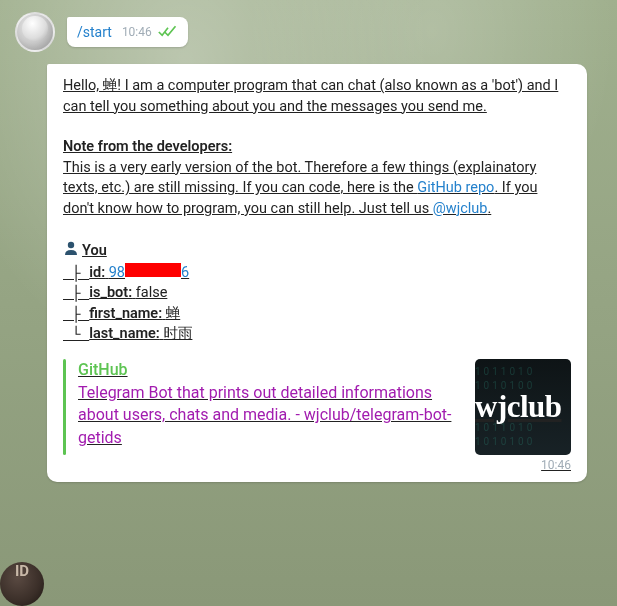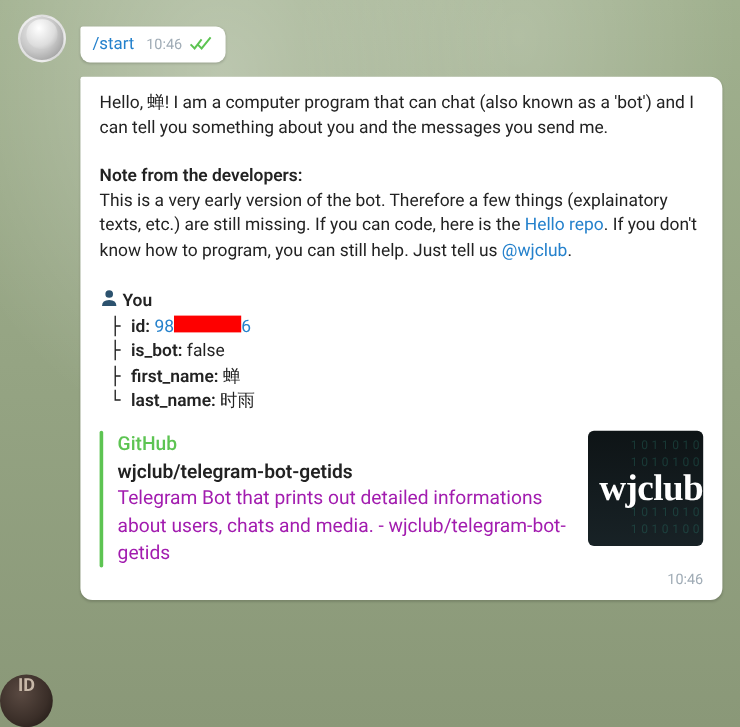--- a/index.html
+++ b/index.html
@@ -21,21 +21,21 @@
       background: radial-gradient(ellipse at 30% 10%, rgba(255,255,255,0.3), transparent 40%),
                   radial-gradient(ellipse at 70% 5%, rgba(255,255,255,0.2), transparent 30%),
                   linear-gradient(180deg, #a0b08e 0%, #8a9878 100%);
     }
     .msg-container {
       position: relative;
       padding: 12px 15px;
     }
     .outgoing-row {
       display: flex;
-      align-items: flex-end;
+      align-items: center;
       margin-bottom: 12px;
     }
     .avatar {
       width: 40px;
       height: 40px;
       border-radius: 50%;
       background: radial-gradient(ellipse at 40% 35%, #f0f0f0, #c8c8c8 50%, #888 100%);
       margin-right: 12px;
       flex-shrink: 0;
       border: 2px solid rgba(255,255,255,0.6);
@@ -76,27 +76,28 @@
     }
     .checks svg {
       width: 20px;
       height: 14px;
       display: block;
     }
     .bot-bubble {
       background: #fff;
       border-radius: 10px;
       border-top-left-radius: 2px;
-      margin-left: 52px;
+      margin-left: 32px;
       padding: 12px 16px 8px 16px;
       box-shadow: 0 1px 2px rgba(0,0,0,0.15);
       font-size: 14.5px;
       line-height: 1.42;
       color: #222;
       max-width: 540px;
+      text-decoration: underline;
     }
     .bot-bubble p {
       margin-bottom: 20px;
     }
     .bot-bubble .bold {
       font-weight: 600;
     }
     .link {
       color: #2481cc;
     }
@@ -153,21 +154,21 @@
       color: #a21caf;
     }
     .preview-thumb {
       width: 96px;
       height: 96px;
       background: linear-gradient(180deg, #0e1416 0%, #182226 100%);
       border-radius: 5px;
       flex-shrink: 0;
       display: flex;
       align-items: center;
-      justify-content: flex-end;
+      justify-content: flex-start;
       position: relative;
       overflow: hidden;
     }
     .thumb-text {
       font-family: serif;
       color: #fff;
       font-weight: bold;
       font-size: 31px;
       letter-spacing: -0.5px;
       z-index: 2;
@@ -227,21 +228,21 @@
       </span>
     </div>
   </div>
 
   <div class="bot-bubble">
     <p>Hello, 蝉! I am a computer program that can chat (also known as a 'bot') and I can tell you something about you and the messages you send me.</p>
     
     <div class="note-block">
       <p><span class="bold">Note from the developers:</span></p>
       <p>
-        <span>This is a very early version of the bot. Therefore a few things (explainatory texts, etc.) are still missing. If you can code, here is the </span><span class="link">Hello repo</span><span>. If you don't know how to program, you can still help. Just tell us </span><span class="link">@wjclub</span><span>.</span>
+        <span>This is a very early version of the bot. Therefore a few things (explainatory texts, etc.) are still missing. If you can code, here is the </span><span class="link">GitHub repo</span><span>. If you don't know how to program, you can still help. Just tell us </span><span class="link">@wjclub</span><span>.</span>
       </p>
     </div>
     <br>
 
     <div class="user-section">
       <div class="user-head">
         <span class="person-icon">
           <svg width="16" height="16" viewBox="0 0 16 16">
               <circle cx="8" cy="5" r="3.2" fill="#2c526e"></circle>
               <path d="M2 15 Q2 10 8 10 Q14 10 14 15 Z" fill="#2c526e"></path>
@@ -274,21 +275,20 @@
           <span class="bold">last_name:</span>
           <span>&nbsp;</span>
           <span>时雨</span>
       </div>
     </div>
 
     <div class="preview-card">
       <div class="preview-bar"></div>
       <div class="preview-body">
         <div class="preview-site">GitHub</div>
-        <div class="preview-title">wjclub/telegram-bot-getids</div>
         <div class="preview-desc">Telegram Bot that prints out detailed informations about users, chats and media. - wjclub/telegram-bot-getids</div>
       </div>
       <div class="preview-thumb">
         <div class="binbg1">1011010</div>
         <div class="binbg2">1010100</div>
         <div class="binbg3">1011010</div>
         <div class="binbg4">1010100</div>
         <span class="thumb-text">wjclub</span>
       </div>
     </div>

